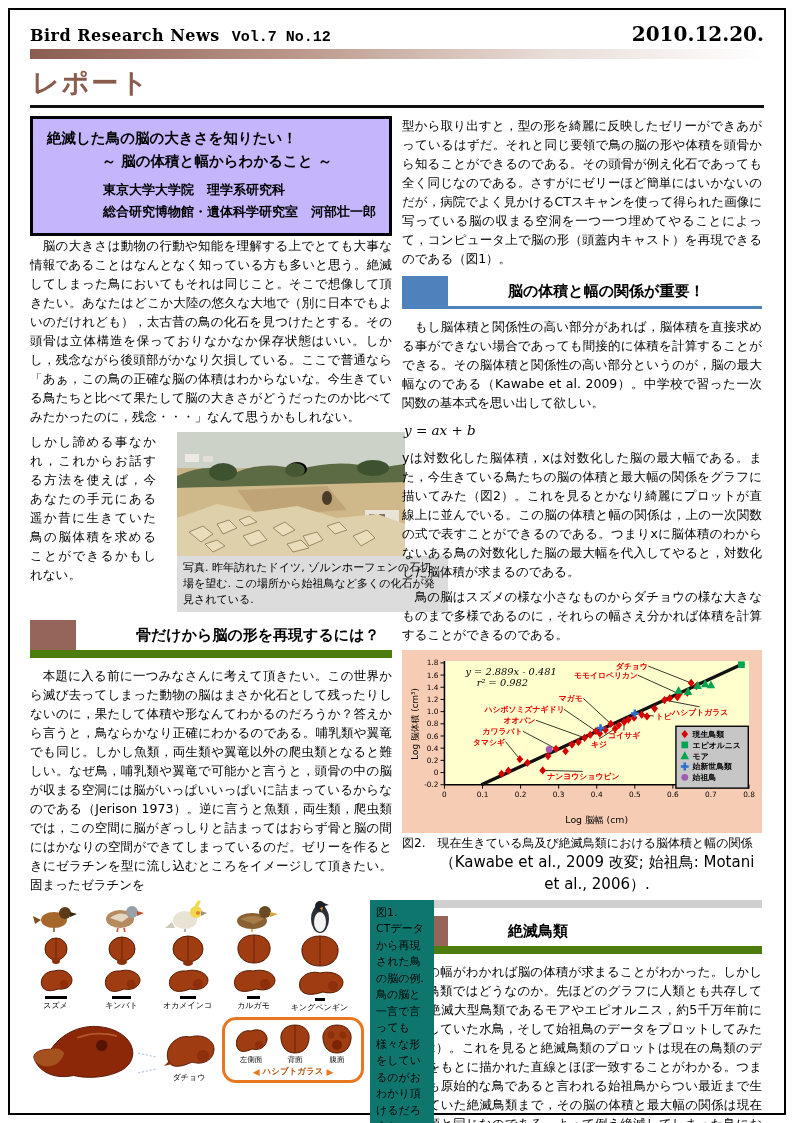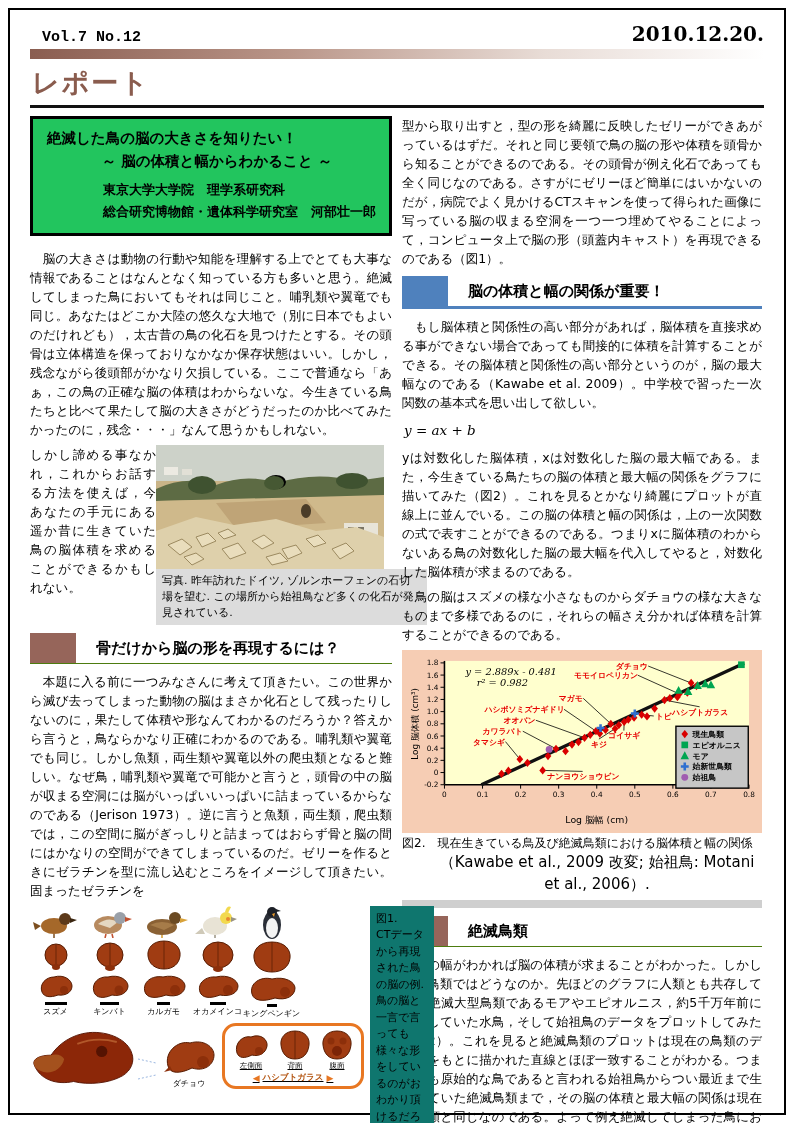--- a/index.html
+++ b/index.html
@@ -14,50 +14,50 @@
   .date{margin-left:auto;font-size:20px;font-weight:bold;}
   .grad-bar{height:10px;margin-top:3px;background:linear-gradient(to right,#8a5d50 0%,#b99588 35%,#e8dcd6 70%,#fff 100%);}
   .report-title{font-size:27px;font-weight:bold;color:#8a5c4e;margin:6px 0 4px 2px;letter-spacing:2px;}
   .black-rule{height:3px;background:#111;margin-bottom:8px;}
   
   .columns{display:flex;gap:10px;}
   .col-left{width:362px;flex:none;}
   .col-right{width:360px;flex:none;}
   .body-text{font-size:12.5px;line-height:1.52;text-align:justify;margin:0 0 6px 0;}
   
-  .title-box{border:3px solid #000;background:#22c55e;padding:10px 2px 12px 14px;margin-bottom:13px;}
+  .title-box{border:3px solid #000;background:#c4b5fd;padding:10px 2px 12px 14px;margin-bottom:0;}
   .tb1{font-size:14.5px;font-weight:bold;}
   .tb2{font-size:14.5px;font-weight:bold;text-align:center;margin-top:4px;}
   .tb3{font-size:13px;font-weight:bold;margin:10px 0 0 56px;}
   .tb4{font-size:13px;font-weight:bold;margin:4px 0 0 56px;}
   
-  .wrap-row{display:flex;gap:0;margin-bottom:4px;}
+  .wrap-row{display:flex;gap:21px;margin-bottom:4px;}
   .narrow{width:126px;flex:none;}
   .photo-figure{margin:0;width:271px;flex:none;}
   .photo-svg{display:block;width:228px;height:124px;}
   .photo-caption{background:#dcdcdc;font-size:11px;line-height:1.45;padding:4px 6px;text-align:left;}
   
-  .section-header{display:flex;align-items:stretch;margin:8px 0 8px 0;}
+  .section-header{display:flex;align-items:stretch;margin:8px 0 8px 0;gap:40px;}
   .section-header .sq{width:46px;flex:none;margin-right:20px;}
   .section-header .label{font-size:15px;font-weight:bold;padding:6px 0 5px 0;}
-  .section-header.brown{border-bottom:1px solid #4d7c0f;}
+  .section-header.brown{border-bottom:8px solid #4d7c0f;}
   .section-header.brown .sq{background:#96655a;}
   .section-header.blue{border-bottom:3px solid #4f81bd;}
   .section-header.blue .sq{background:#4f81bd;}
   
   .figure1{display:flex;gap:6px;margin-top:4px;position:relative;}
   .fig1-main{flex:1;}
-  .bird-grid{display:flex;gap:3px;text-align:center;}
+  .bird-grid{display:flex;gap:15px;text-align:center;}
   .bird-col{width:51px;flex:none;display:flex;flex-direction:column;align-items:center;}
   .bird-col svg{display:block;}
   .scalebar{height:3px;background:#000;margin:2px 0 1px 0;}
   .bird-label{font-size:8px;white-space:nowrap;}
   .fig1-bottom{display:flex;align-items:flex-end;gap:4px;margin-top:4px;}
   .duckbrain-wrap{display:flex;flex-direction:column;align-items:center;}
-  .orange-box{border:3px solid #e87722;border-radius:14px;padding:3px 6px 2px 6px;display:flex;flex-direction:column;align-items:center;text-decoration:underline;}
+  .orange-box{border:3px solid #e87722;border-radius:14px;padding:3px 6px 2px 6px;display:flex;flex-direction:column;align-items:center;}
   .orange-row{display:flex;gap:6px;align-items:flex-end;}
   .obrain{display:flex;flex-direction:column;align-items:center;}
   .oview-label{font-size:7.5px;}
   .species-row{font-size:8.5px;font-weight:bold;color:#b35410;display:flex;align-items:center;gap:3px;margin-top:1px;}
   .species-row .arrow{color:#e87722;font-size:9px;}
   .fig1-caption{width:64px;flex:none;background:#0f766e;padding:5px 6px;font-size:11px;line-height:1.5;box-sizing:border-box;}
   .crow{position:absolute;right:84px;bottom:-4px;}
   
   .formula{font-family:"DejaVu Serif",serif;font-style:italic;font-size:13.5px;margin:10px 0 10px 2px;}
   .figure2-panel{background:#f6cdb4;padding:7px 7px 4px 7px;margin:6px 0 2px 0;}
@@ -65,39 +65,40 @@
   .fig2-caption .l2{margin-left:30px;font-size:15px;text-align:center;}
   .divider-strip{height:8px;background:#cfcfcf;margin:4px 0 2px 0;}
 </style>
 </head>
 <body>
 
 <div class="page">
  <div class="frame">
 
   <div class="header-row">
+    <span class="brand">Bird Research News</span>
     <span class="vol">Vol.7 No.12</span>
     <span class="date">2010.12.20.</span>
   </div>
   <div class="grad-bar"></div>
   <div class="report-title">レポート</div>
   <div class="black-rule"></div>
 
   <div class="columns">
 
    <div class="col-left">
 
     <div class="title-box">
       <div class="tb1">絶滅した鳥の脳の大きさを知りたい！</div>
       <div class="tb2">～ 脳の体積と幅からわかること ～</div>
       <div class="tb3">東京大学大学院　理学系研究科</div>
       <div class="tb4">総合研究博物館・遺体科学研究室　河部壮一郎</div>
     </div>
 
-    <p class="body-text">　脳の大きさは動物の行動や知能を理解する上でとても大事な情報であることはなんとなく知っている方も多いと思う。絶滅してしまった鳥においてもそれは同じこと。哺乳類や翼竜でも同じ。あなたはどこか大陸の悠久な大地で（別に日本でもよいのだけれども），太古昔の鳥の化石を見つけたとする。その頭骨は立体構造を保っておりなかなか保存状態はいい。しかし，残念ながら後頭部がかなり欠損している。ここで普通なら「あぁ，この鳥の正確な脳の体積はわからないな。今生きている鳥たちと比べて果たして脳の大きさがどうだったのか比べてみたかったのに，残念・・・」なんて思うかもしれない。</p>
+    <p class="body-text">　脳の大きさは動物の行動や知能を理解する上でとても大事な情報であることはなんとなく知っている方も多いと思う。絶滅してしまった鳥においてもそれは同じこと。そこで想像して頂きたい。あなたはどこか大陸の悠久な大地で（別に日本でもよいのだけれども），太古昔の鳥の化石を見つけたとする。その頭骨は立体構造を保っておりなかなか保存状態はいい。しかし，残念ながら後頭部がかなり欠損している。ここで普通なら「あぁ，この鳥の正確な脳の体積はわからないな。今生きている鳥たちと比べて果たして脳の大きさがどうだったのか比べてみたかったのに，残念・・・」なんて思うかもしれない。</p>
 
     <div class="wrap-row">
       <p class="body-text narrow">しかし諦める事なかれ，これからお話する方法を使えば，今あなたの手元にある遥か昔に生きていた鳥の脳体積を求めることができるかもしれない。</p>
       <figure class="photo-figure">
         <svg class="photo-svg" viewBox="0 0 228 124">
           <rect x="0" y="0" width="228" height="40" fill="#cdd2c9"></rect>
           <rect x="8" y="22" width="14" height="8" fill="#eceae2"></rect>
                 <rect x="26" y="24" width="10" height="6" fill="#e2e0d6"></rect>
           <rect x="0" y="36" width="228" height="88" fill="#c9b械"></rect>
           <rect x="0" y="36" width="228" height="88" fill="#c9b488"></rect>
@@ -179,59 +180,59 @@
           <svg width="48" height="28" viewBox="0 0 48 28">
             <path d="M8 20 C5 11 13 4 22 5 C33 2 42 8 42 14 C42 20 35 25 26 23 C17 27 10 26 8 20 Z" fill="#a03c12" stroke="#571c02" stroke-width="1"></path>
             <circle cx="33" cy="18" r="4.5" fill="#8c2f0a"></circle>
           </svg>
           <div class="scalebar" style="width:19px"></div>
           <div class="bird-label">キンバト</div>
         </div>
 
         <div class="bird-col">
           <svg width="48" height="32" viewBox="0 0 48 32">
-            <ellipse cx="22" cy="21" rx="15" ry="8" fill="#8a6134"></ellipse>
-            <path d="M10 19 q12 -6 24 0 l-10 5 Z" fill="#a67c49"></path>
-            <circle cx="35" cy="12" r="6" fill="#6b4a23"></circle>
-            <path d="M40 12 l8 2 l-8 3 Z" fill="#d8a23a"></path>
-            <line x1="22" y1="29" x2="22" y2="32" stroke="#d8a23a" stroke-width="1.6"></line>
-          </svg>
-          <svg width="54" height="34" viewBox="0 0 54 34">
-            <path d="M27 3 C38 3 44 10 43 18 C42 26 36 31 27 31 C18 31 12 26 11 18 C10 10 16 3 27 3 Z" fill="#a03c12" stroke="#571c02" stroke-width="1"></path>
-            <line x1="27" y1="3" x2="27" y2="31" stroke="#6a2406" stroke-width="1"></line>
-          </svg>
-          <svg width="54" height="28" viewBox="0 0 54 28">
-            <path d="M8 20 C5 10 15 3 26 5 C38 2 48 8 48 14 C48 21 40 26 29 23 C18 27 10 26 8 20 Z" fill="#a03c12" stroke="#571c02" stroke-width="1"></path>
-            <circle cx="38" cy="18" r="5" fill="#8c2f0a"></circle>
-          </svg>
-          <div class="scalebar" style="width:13px"></div>
-          <div class="bird-label">カルガモ</div>
-        </div>
-
-        <div class="bird-col">
-          <svg width="48" height="32" viewBox="0 0 48 32">
             <ellipse cx="21" cy="20" rx="12" ry="9" fill="#e8e3d5"></ellipse>
             <path d="M8 22 l-7 6 l10 0 Z" fill="#cfc9b8"></path>
             <circle cx="32" cy="12" r="6" fill="#f2d94e"></circle>
             <path d="M31 6 q2 -7 6 -5 l-3 6 Z" fill="#f2d94e"></path>
             <circle cx="34" cy="13" r="2" fill="#e8862f"></circle>
             <path d="M37 11 l6 2 l-6 3 Z" fill="#9a9382"></path>
             <line x1="21" y1="29" x2="21" y2="32" stroke="#9a9382" stroke-width="1.5"></line>
           </svg>
           <svg width="52" height="34" viewBox="0 0 52 34">
             <ellipse cx="26" cy="17" rx="15" ry="13" fill="#a03c12" stroke="#571c02" stroke-width="1"></ellipse>
             <line x1="26" y1="4" x2="26" y2="30" stroke="#6a2406" stroke-width="1"></line>
             <ellipse cx="26" cy="31" rx="5" ry="3" fill="#8c2f0a"></ellipse>
           </svg>
           <svg width="52" height="28" viewBox="0 0 52 28">
             <path d="M8 20 C5 11 14 4 24 5 C36 2 46 8 46 14 C46 21 38 25 28 23 C18 27 10 26 8 20 Z" fill="#a03c12" stroke="#571c02" stroke-width="1"></path>
             <circle cx="36" cy="18" r="5" fill="#8c2f0a"></circle>
           </svg>
           <div class="scalebar" style="width:16px"></div>
           <div class="bird-label">オカメインコ</div>
+        </div>
+
+        <div class="bird-col">
+          <svg width="48" height="32" viewBox="0 0 48 32">
+            <ellipse cx="22" cy="21" rx="15" ry="8" fill="#8a6134"></ellipse>
+            <path d="M10 19 q12 -6 24 0 l-10 5 Z" fill="#a67c49"></path>
+            <circle cx="35" cy="12" r="6" fill="#6b4a23"></circle>
+            <path d="M40 12 l8 2 l-8 3 Z" fill="#d8a23a"></path>
+            <line x1="22" y1="29" x2="22" y2="32" stroke="#d8a23a" stroke-width="1.6"></line>
+          </svg>
+          <svg width="54" height="34" viewBox="0 0 54 34">
+            <path d="M27 3 C38 3 44 10 43 18 C42 26 36 31 27 31 C18 31 12 26 11 18 C10 10 16 3 27 3 Z" fill="#a03c12" stroke="#571c02" stroke-width="1"></path>
+            <line x1="27" y1="3" x2="27" y2="31" stroke="#6a2406" stroke-width="1"></line>
+          </svg>
+          <svg width="54" height="28" viewBox="0 0 54 28">
+            <path d="M8 20 C5 10 15 3 26 5 C38 2 48 8 48 14 C48 21 40 26 29 23 C18 27 10 26 8 20 Z" fill="#a03c12" stroke="#571c02" stroke-width="1"></path>
+            <circle cx="38" cy="18" r="5" fill="#8c2f0a"></circle>
+          </svg>
+          <div class="scalebar" style="width:13px"></div>
+          <div class="bird-label">カルガモ</div>
         </div>
 
         <div class="bird-col">
           <svg width="40" height="34" viewBox="0 0 40 34">
             <ellipse cx="20" cy="19" rx="9" ry="14" fill="#2b2f38"></ellipse>
             <ellipse cx="20" cy="22" rx="6" ry="10" fill="#f4f4f4"></ellipse>
             <circle cx="20" cy="6" r="5" fill="#1d2027"></circle>
             <path d="M20 8 l3 -1 l-1 4 Z" fill="#e89a2f"></path>
             <path d="M24 3 l5 2 l-5 1 Z" fill="#1d2027"></path>
           </svg>

